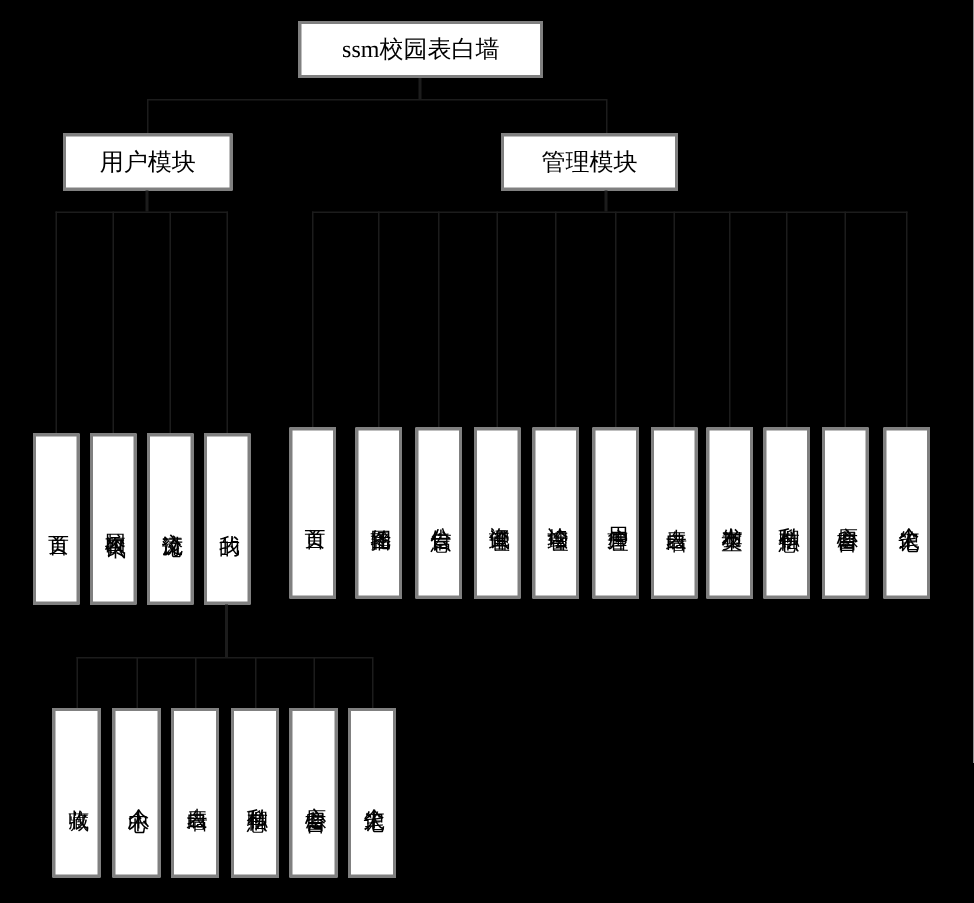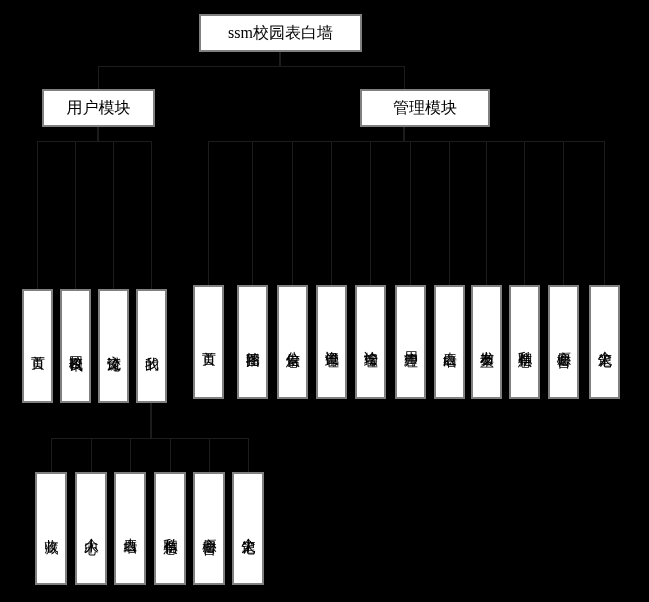--- a/index.html
+++ b/index.html
@@ -53,21 +53,21 @@
 <div class="canvas">
 
   <div class="node" style="left:199px; top:14px; width:163px; height:38px;">ssm校园表白墙</div>
 
   <div class="stub" style="left:279px; top:52px;  height:14px;"></div>
   <div class="hline" style="left:98px;  top:66px;  width:306px;"></div>
   <div class="vline" style="left:98px;  top:66px;  height:23px;"></div>
   <div class="vline" style="left:404px; top:66px;  height:23px;"></div>
 
   <div class="node" style="left:42px;  top:89px; width:113px; height:38px;">用户模块</div>
-  <div class="node" style="left:360px; top:89px; width:130px; height:38px;">管理模块</div>
+  <div class="node" style="left:334px; top:89px; width:118px; height:38px;">管理模块</div>
 
   <div class="stub" style="left:97px;    top:127px; height:14px;"></div>
   <div class="hline" style="left:37px;    top:141px; width:115px;"></div>
   <div class="vline" style="left:37px;    top:141px; height:148px;"></div>
   <div class="vline" style="left:75px;    top:141px; height:148px;"></div>
   <div class="vline" style="left:113px;   top:141px; height:148px;"></div>
   <div class="vline" style="left:151px;   top:141px; height:148px;"></div>
 
   <div class="vnode" style="left:22px;  top:289px; width:31px; height:114px;">
       <span>首页</span>

